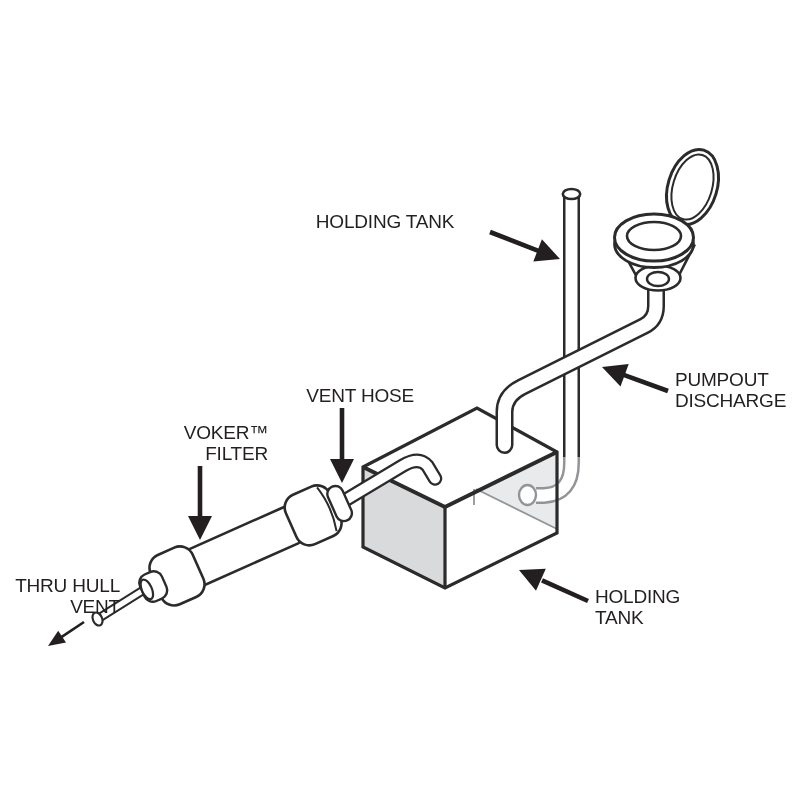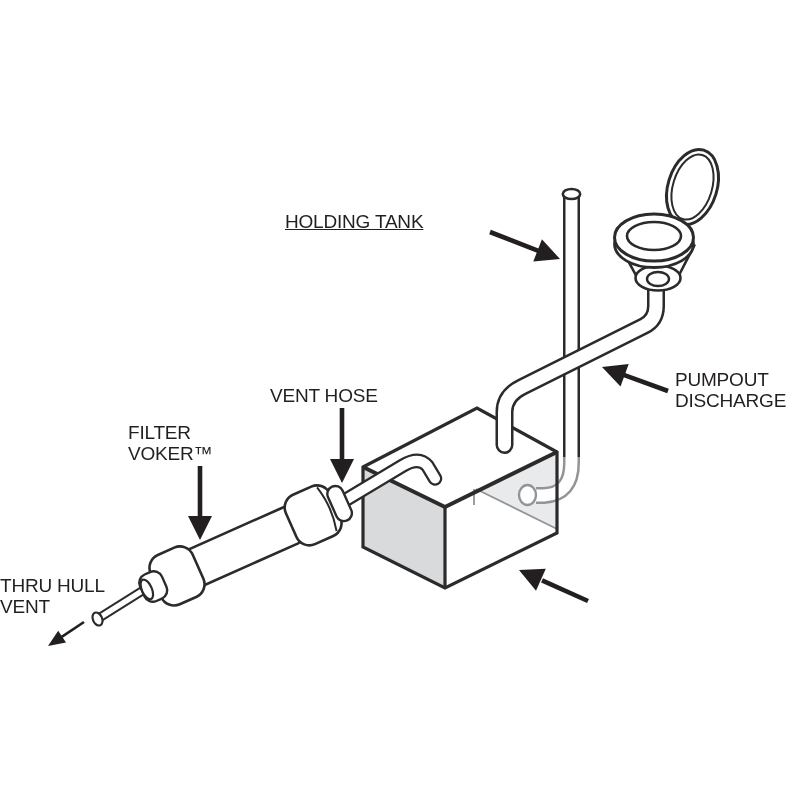--- a/index.html
+++ b/index.html
@@ -1,22 +1,22 @@
 <!DOCTYPE html>
 <html><head>
 <meta charset="utf-8">
 <style>
   html,body{margin:0;padding:0;background:#ffffff;}
   #stage{position:relative;width:800px;height:800px;background:#ffffff;overflow:hidden;
          font-family:"Liberation Sans",sans-serif;}
   #art{position:absolute;left:0;top:0;}
   .label{position:absolute;font-size:19px;line-height:21px;color:#231f20;
          letter-spacing:-0.2px;white-space:nowrap;}
-  .label.right{text-align:left;text-decoration:underline;}
-  .label.center{text-align:left;}
+  .label.right{text-align:center;}
+  .label.center{text-align:right;}
 </style>
 </head>
 <body>
 
 <div id="stage">
 
   <svg id="art" width="800" height="800" viewBox="0 0 800 800">
 
     <g>
 
@@ -122,23 +122,27 @@
   <div class="label" style="left:675px;top:369px">
     <div>PUMPOUT</div>
     <div>DISCHARGE</div>
   </div>
 
   <div class="label center" style="left:270px;top:385px;width:144px">
     <div>VENT HOSE</div>
   </div>
 
   <div class="label center" style="left:128px;top:422px;width:140px">
+    <div>VOKER™</div>
     <div>FILTER</div>
-    <div>VOKER™</div>
   </div>
 
   <div class="label center" style="left:0px;top:575px;width:120px">
     <div>THRU HULL</div>
     <div>VENT</div>
   </div>
 
+  <div class="label" style="left:595px;top:586px">
+    <div>HOLDING</div>
+    <div>TANK</div>
+  </div>
 
 </div>
 
 </body></html>

